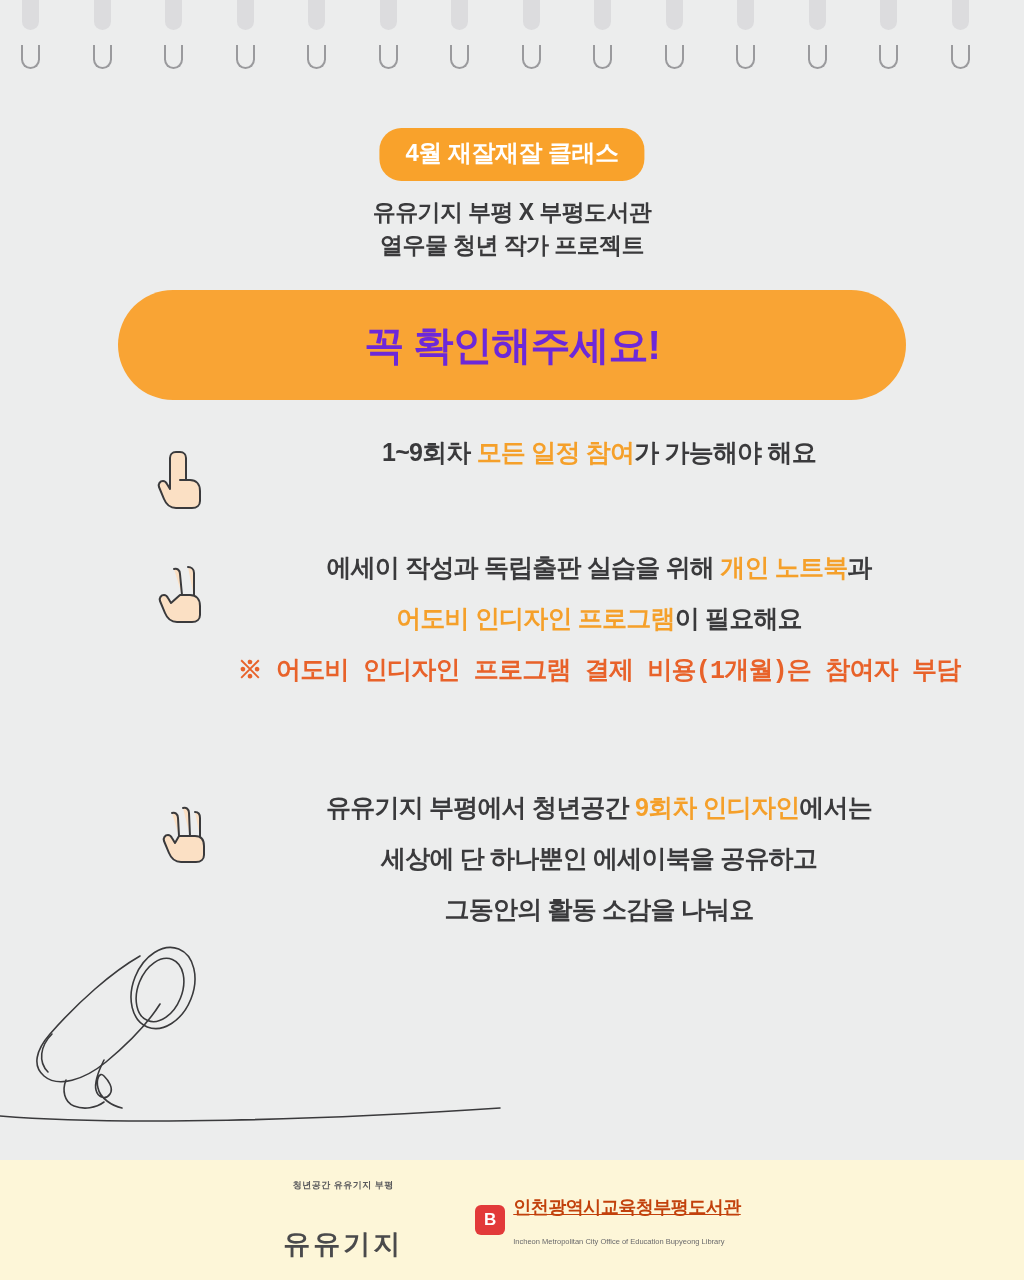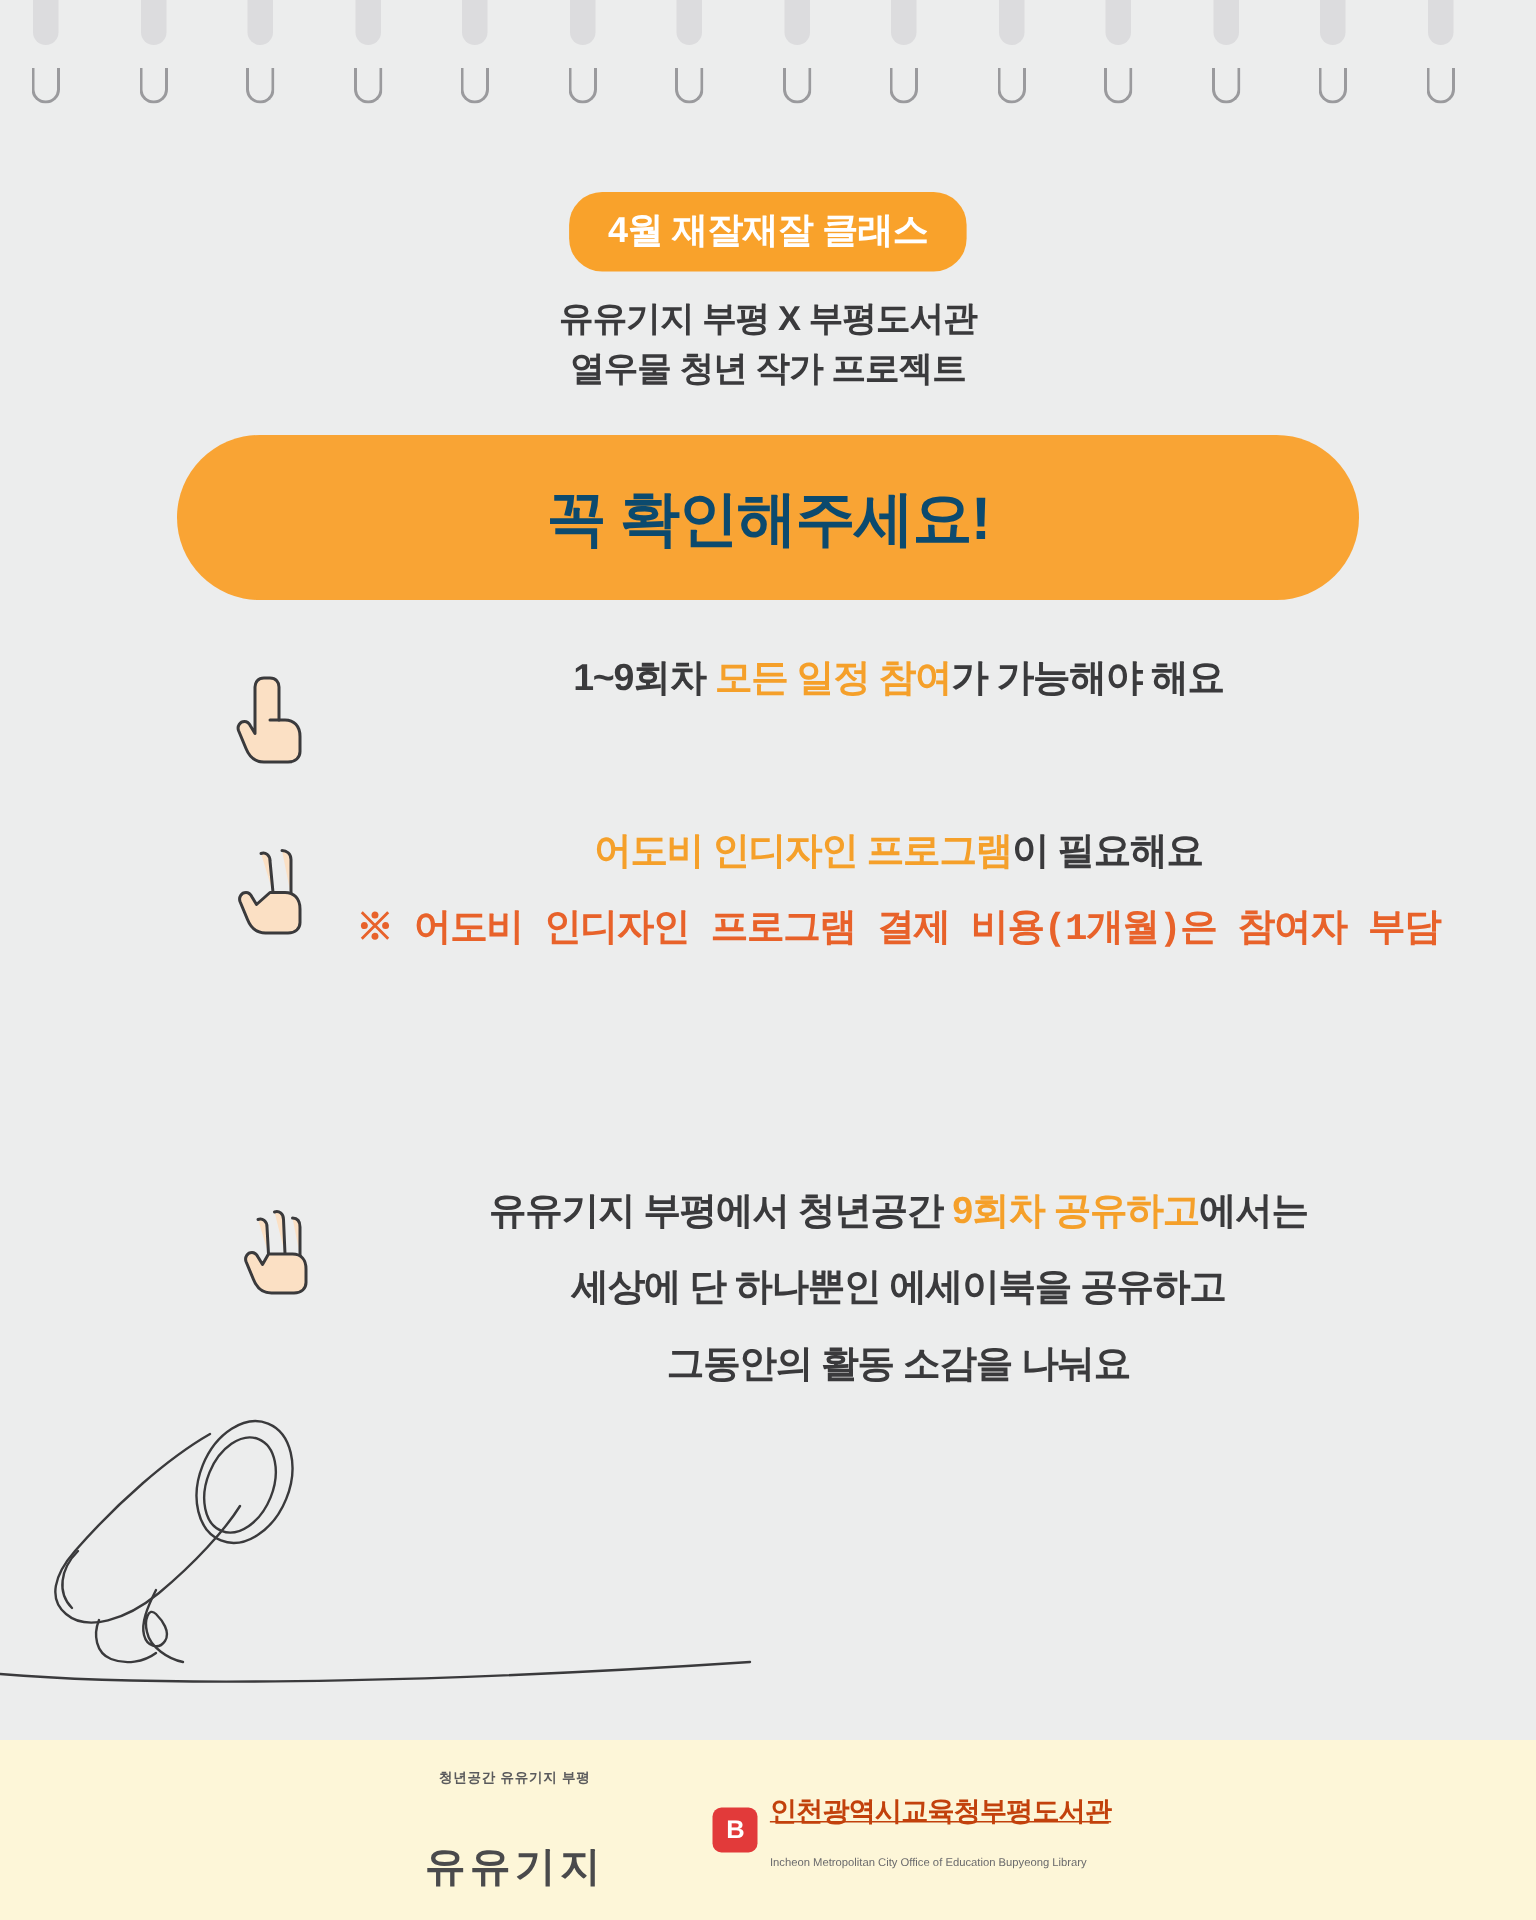--- a/index.html
+++ b/index.html
@@ -70,21 +70,21 @@
     position: absolute;
     top: 290px; left: 118px;
     width: 788px; height: 110px;
     background: #f9a434;
     border-radius: 55px;
     display: flex;
     align-items: center;
     justify-content: center;
   }
   .banner-text {
-    color: #0c4a6e;
+    color: #6d28d9;
     font-size: 40px;
     font-weight: bold;
     letter-spacing: -1px;
   }
 
   
   .item { position: absolute; left: 150px; width: 820px; }
   .item .hand { position: absolute; left: 0; top: 0; width: 70px; height: 70px; }
   .item .body { margin-left: 78px; }
   .line {
@@ -206,20 +206,23 @@
       <svg viewBox="0 0 70 70" width="70" height="70" aria-hidden="true">
         <g fill="#fbe0c4" stroke="#3a3a3c" stroke-width="2" stroke-linejoin="round" stroke-linecap="round">
           <path d="M24 14 c3 -1 6 1 6 5 l2 21"></path>
           <path d="M38 12 c3 0 6 2 6 6 v24"></path>
           <path d="M30 40 h10 c6 0 10 4 10 11 v9 c0 4 -3 7 -8 7 h-15 c-6 0 -10 -4 -12 -9 l-5 -12 c-1 -3 1 -6 4 -6 c2 0 3 1 4 3 l3 5 z"></path>
         </g>
       </svg>
     </span>
     <div class="body">
       <div class="line">
+        <span>에세이 작성과 독립출판 실습을 위해 </span><span class="hl">개인 노트북</span><span>과</span>
+      </div>
+      <div class="line">
         <span class="hl">어도비 인디자인 프로그램</span><span>이 필요해요</span>
       </div>
       <div class="line">
         <span class="note">※ 어도비 인디자인 프로그램 결제 비용(1개월)은 참여자 부담</span>
       </div>
     </div>
   </div>
 
   <div class="item" id="item3">
     <span class="hand">
@@ -227,21 +230,21 @@
         <g fill="#fbe0c4" stroke="#3a3a3c" stroke-width="2" stroke-linejoin="round" stroke-linecap="round">
           <path d="M22 18 c3 -1 6 1 6 5 l1 18"></path>
           <path d="M33 13 c3 -1 6 1 6 5 l1 23"></path>
           <path d="M45 17 c3 0 5 2 5 6 l0 19"></path>
           <path d="M29 41 h16 c6 0 9 4 9 10 v9 c0 4 -3 7 -8 7 h-15 c-6 0 -10 -4 -12 -9 l-5 -12 c-1 -3 1 -6 4 -6 c2 0 3 1 4 3 l3 5 z"></path>
         </g>
       </svg>
     </span>
     <div class="body">
       <div class="line">
-        <span>유유기지 부평에서 청년공간 </span><span class="hl">9회차 공유하고</span><span>에서는</span>
+        <span>유유기지 부평에서 청년공간 </span><span class="hl">9회차 인디자인</span><span>에서는</span>
       </div>
       <div class="line">
         <span>세상에 단 하나뿐인 에세이북을 공유하고</span>
       </div>
       <div class="line">
         <span>그동안의 활동 소감을 나눠요</span>
       </div>
     </div>
   </div>
 

